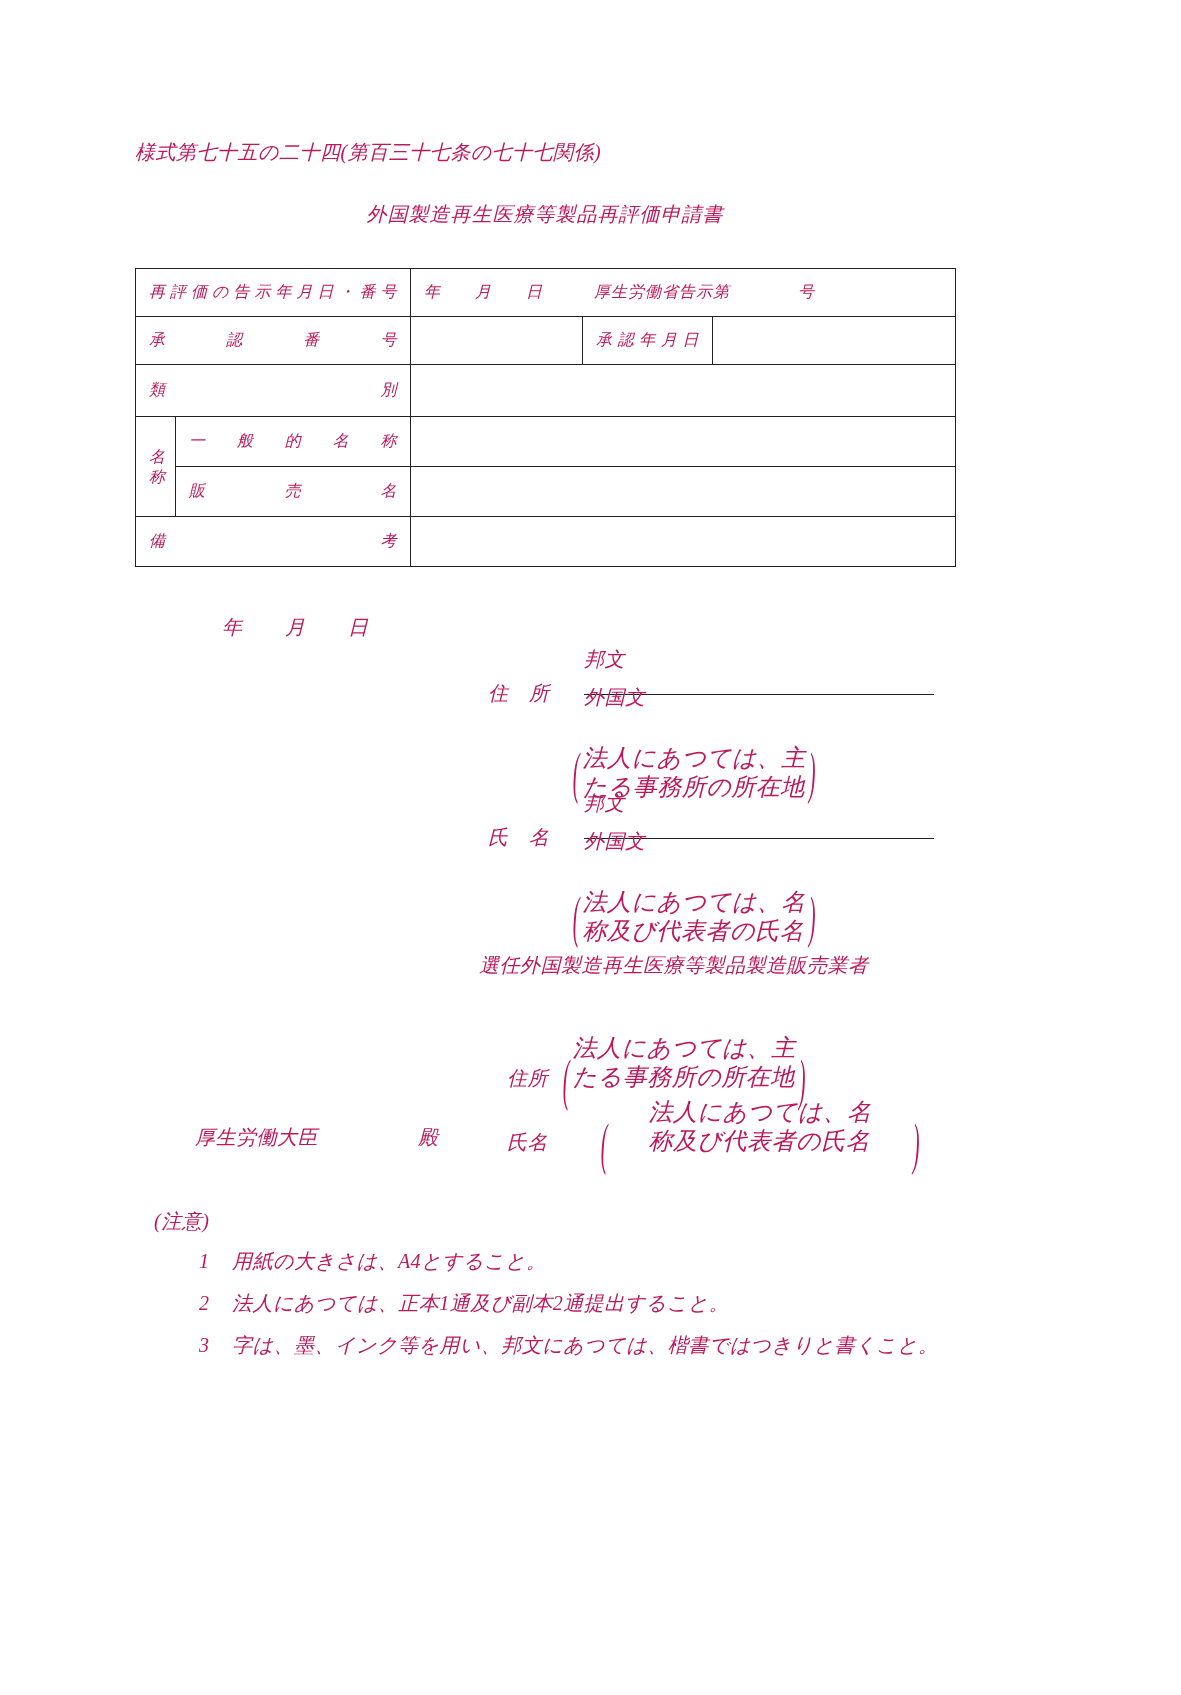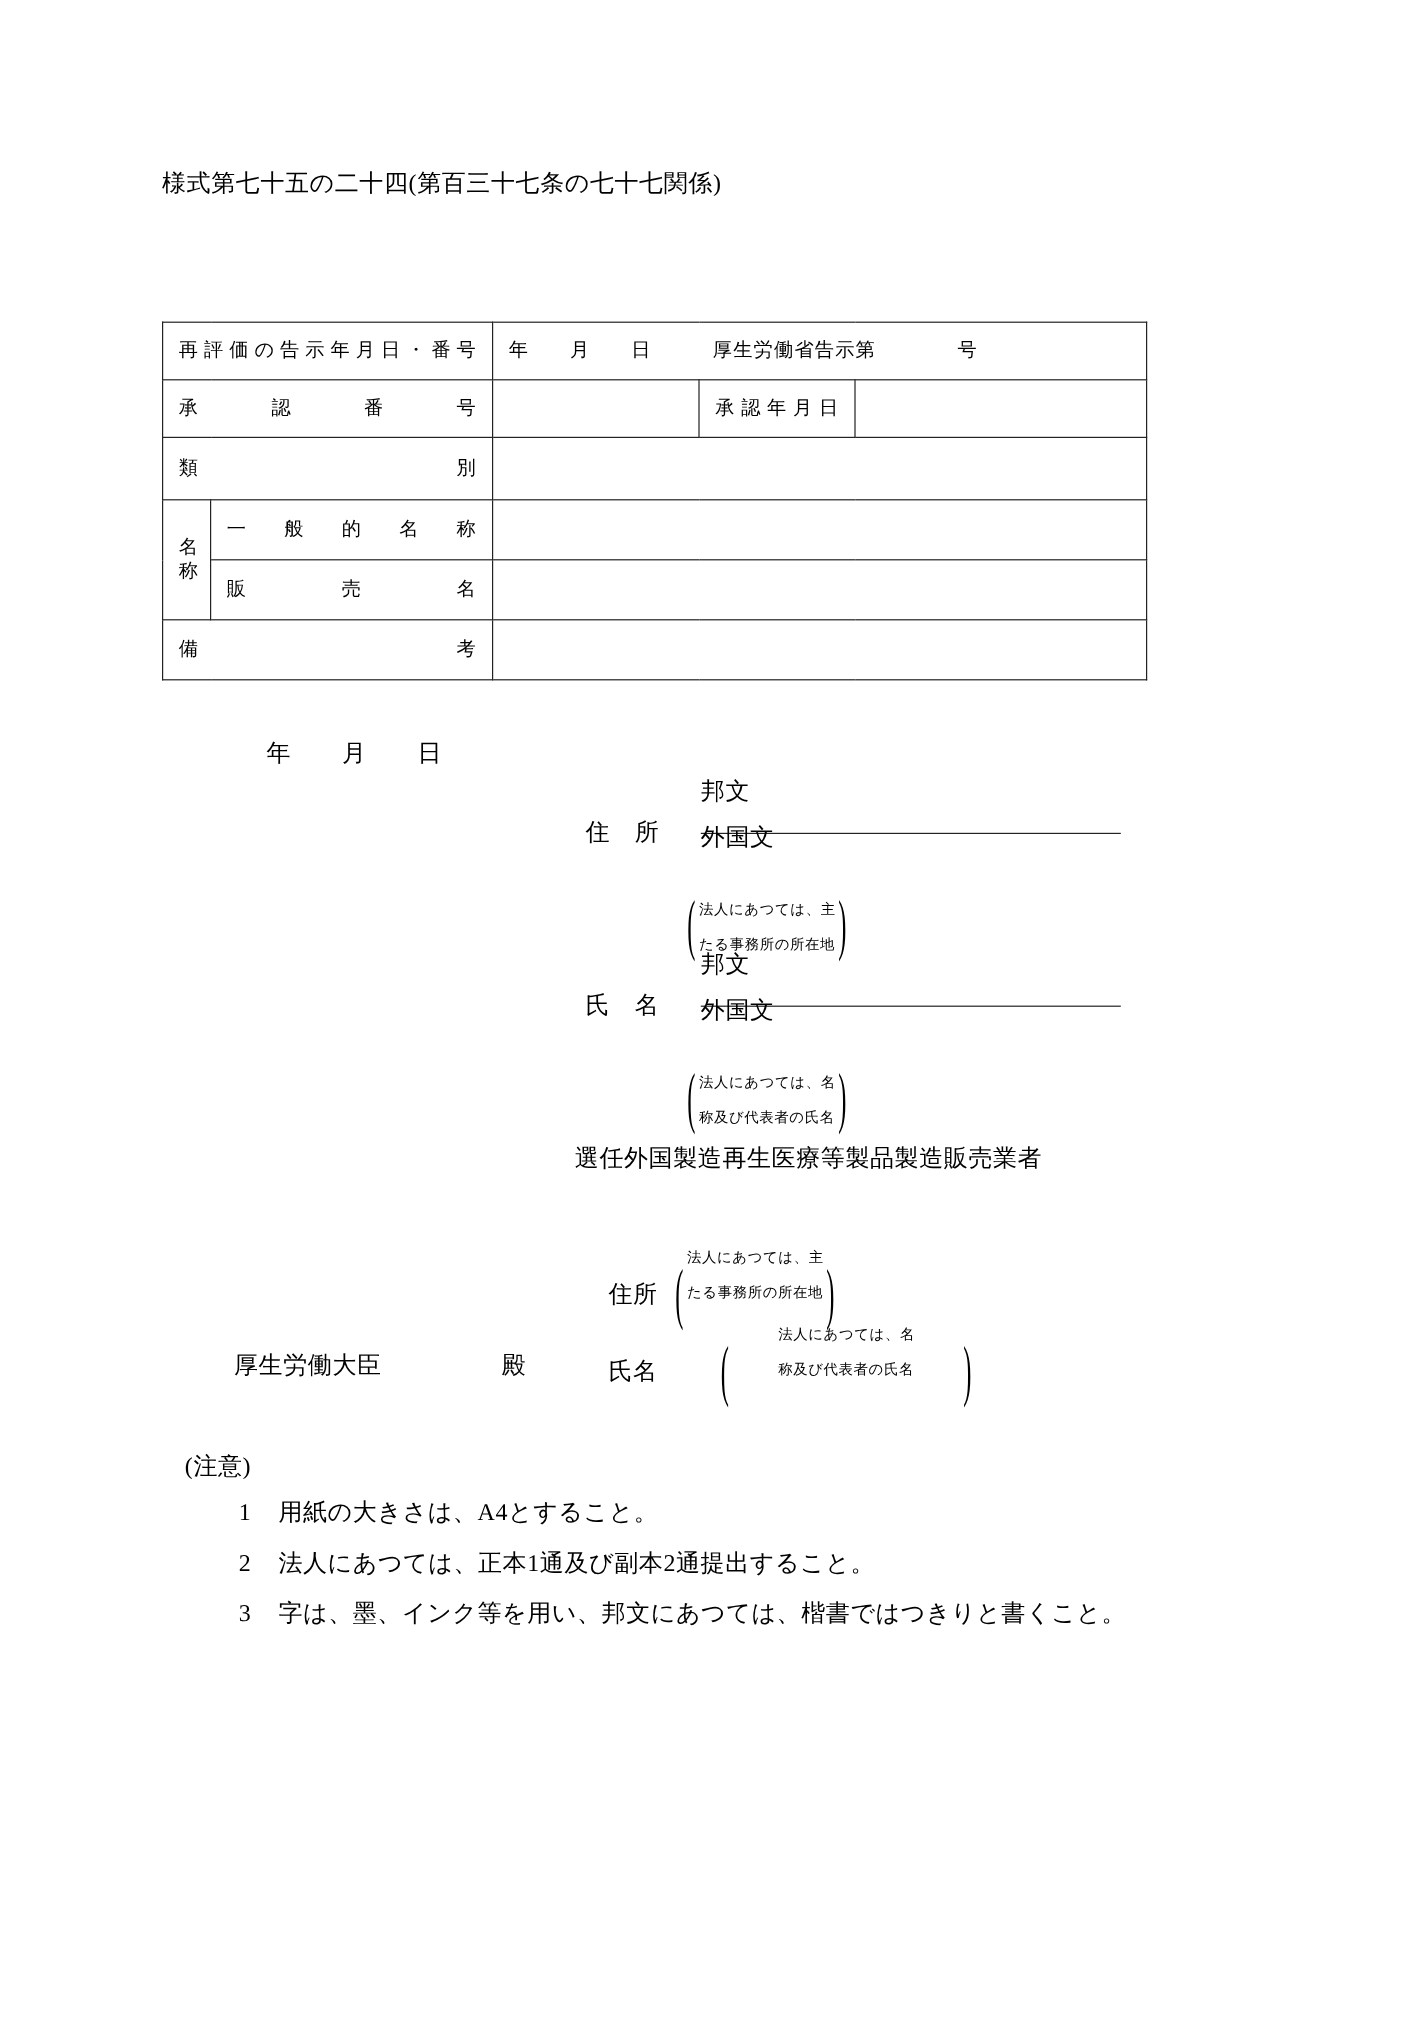--- a/index.html
+++ b/index.html
@@ -3,24 +3,25 @@
 <meta charset="utf-8">
 <style>
   * { margin: 0; padding: 0; box-sizing: border-box; }
   html, body { background: #ffffff; }
   .page {
     position: relative;
     width: 961px;
     height: 1695px;
     background: #ffffff;
     font-family: "Liberation Serif", "DejaVu Serif", serif;
-    color: #000000;
+    color: #be185d;
     font-size: 20px;
     letter-spacing: 0.5px;
     overflow: hidden;
+    font-style: italic;
   }
 
   .form-number { position: absolute; left: 135px; top: 139px; }
   .doc-title   { position: absolute; left: 135px; top: 201px; width: 820px; text-align: center; letter-spacing: 1px; }
 
   table.main-table {
     position: absolute; left: 135px; top: 268px; width: 820px;
     border-collapse: collapse; table-layout: fixed;
   }
   table.main-table td {
@@ -73,21 +74,21 @@
   }
   .bigparen {
     display: inline-block;
     font-size: 24px;
     line-height: 1;
     transform: scaleY(2.35) scaleX(0.85);
     transform-origin: center;
     padding: 0 2px;
     font-weight: 400;
   }
-  .note-lines { font-size: 12px; line-height: 29px; white-space: nowrap; }
+  .note-lines { font-size: 24px; line-height: 29px; white-space: nowrap; }
 
   .agent-heading { position: absolute; left: 479px; top: 952px; }
   .agent-row {
     position: absolute; left: 507px;
     display: flex; align-items: flex-end; margin-top: 48px;
   }
   .agent-row-addr { top: 986px; }
   .agent-row-name { top: 1050px; gap: 38px; }
   .agent-label { margin-right: 12px; }
 
@@ -98,20 +99,21 @@
   .notes-list { position: absolute; left: 199px; top: 1250px; }
   .note-item { display: flex; margin-bottom: 20px; line-height: 22px; }
   .note-num { width: 33px; flex: 0 0 33px; }
 </style>
 </head>
 <body>
 
 <div class="page">
 
   <div class="form-number">様式第七十五の二十四(第百三十七条の七十七関係)</div>
+  <div class="doc-title">外国製造再生医療等製品再評価申請書</div>
 
   <table class="main-table">
     <colgroup>
       <col style="width:40px">
         <col style="width:235px">
         <col style="width:172px">
         <col style="width:130px">
         <col style="width:243px">
     </colgroup>
     <tbody>

